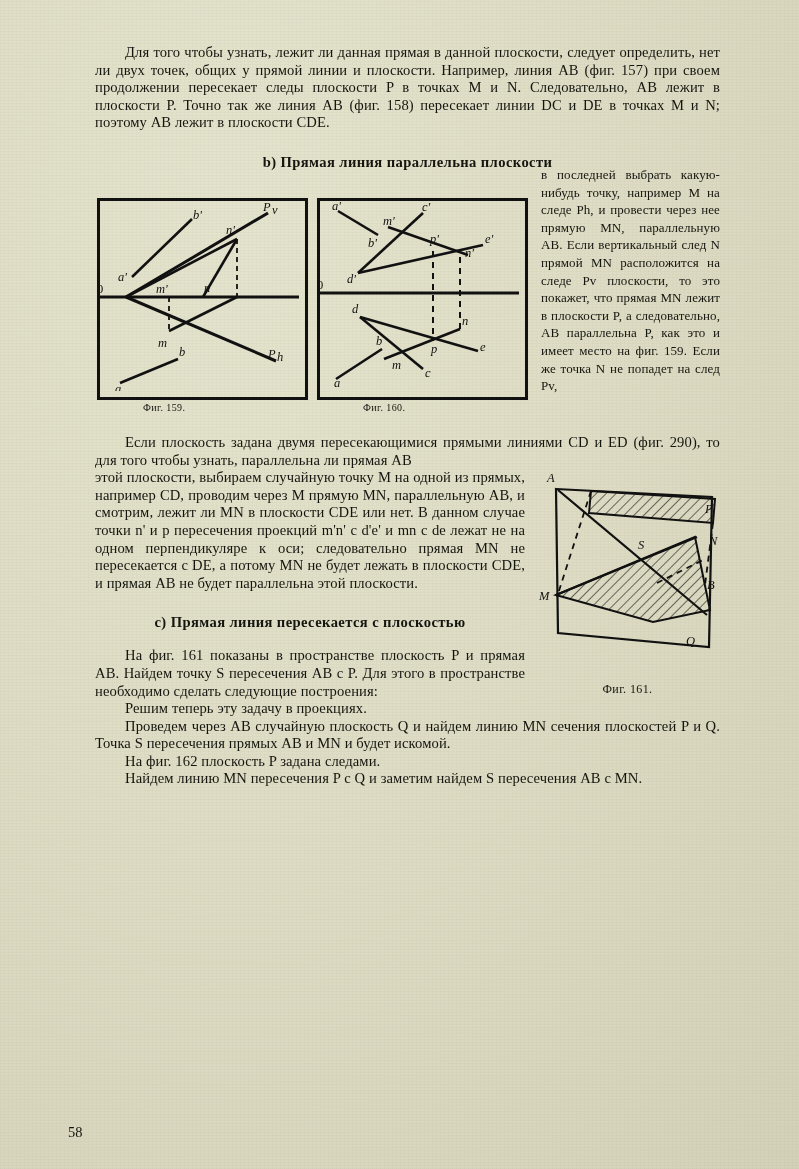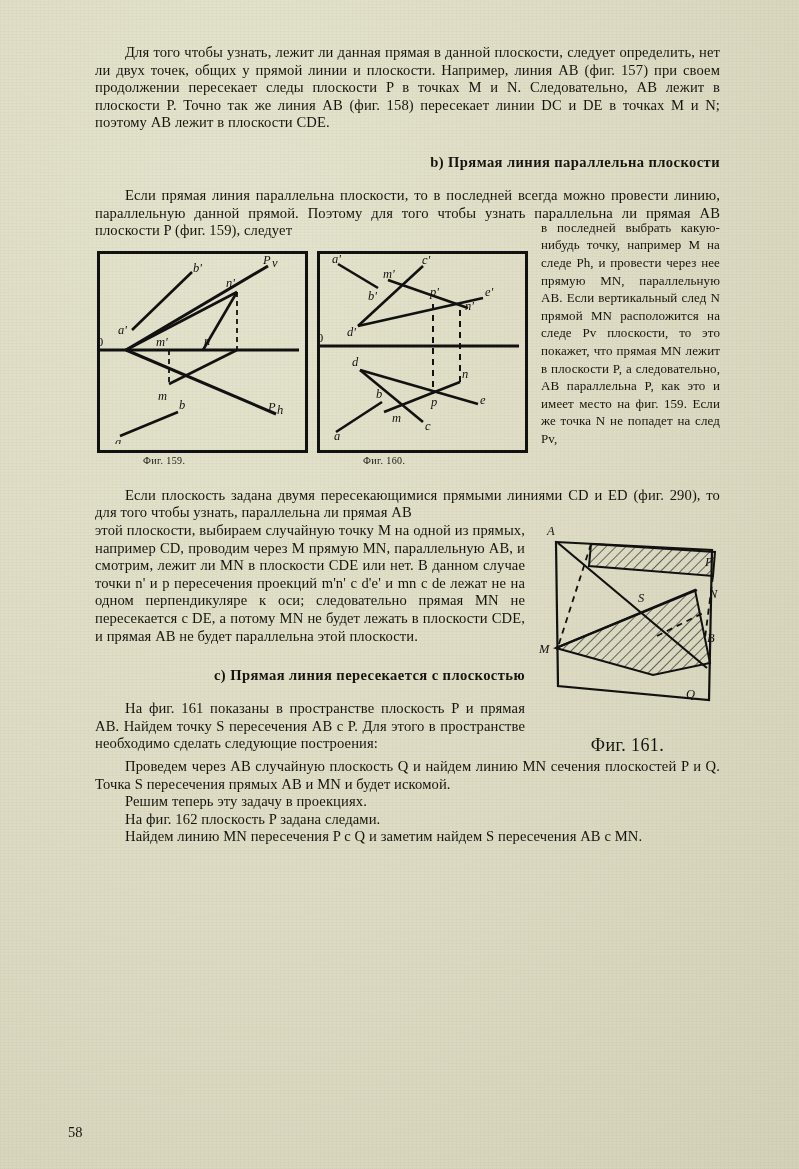--- a/index.html
+++ b/index.html
@@ -34,21 +34,21 @@
     line-height:17.6px;
     text-align:justify;
     text-justify:inter-word;
     letter-spacing:.1px;
   }
   p.ind{text-indent:30px;}
   h3.head{
     margin:0;
     font-size:14.6px;
     font-weight:bold;
-    text-align:right;
+    text-align:center;
     letter-spacing:.4px;
   }
   .sp-sm{height:11px;}
   .sp-md{height:16px;}
   .sp-lg{height:22px;}
 
   
   .figband{
     position:relative;
     width:625px;
@@ -87,21 +87,21 @@
 
   
   .f161wrap{
     float:right;
     width:185px;
     margin:-4px 0 2px 10px;
     position:relative;
   }
   #cap161{
     text-align:center;
-    font-size:18px;
+    font-size:12px;
     letter-spacing:.4px;
     margin-top:2px;
     color:#15150f;
   }
   .clear{clear:both;}
   .pageno{
     position:absolute;
     left:68px;top:1084px;
     font-size:14.4px;
     color:#15150f;
@@ -128,21 +128,20 @@
   <div class="grain"></div>
 
   <div class="content">
 
     <p class="ind">Для того чтобы узнать, лежит ли данная прямая в данной плоскости, следует определить, нет ли двух точек, общих у прямой линии и плоскости. Например, линия AB (фиг. 157) при своем продолжении пересекает следы плоскости P в точках M и N. Следовательно, AB лежит в плоскости P. Точно так же линия AB (фиг. 158) пересекает линии DC и DE в точках M и N; поэтому AB лежит в плоскости CDE.</p>
 
     <div class="sp-lg"></div>
     <h3 class="head">b) Прямая линия параллельна плоскости</h3>
     <div class="sp-md"></div>
 
-    <p class="ind">Если прямая линия параллельна плоскости, то в последней всегда можно провести линию, параллельную данной прямой. Поэтому для того чтобы узнать параллельна ли прямая AB плоскости P (фиг. 159), следует</p>
 
     <div class="sp-sm"></div>
 
     <div class="figband">
 
       <div class="figs">
 
         <div class="figbox" id="fig159box">
           <svg width="199" height="190" viewBox="0 0 199 190">
 
@@ -272,20 +271,20 @@
     </div>
 
     <p>этой плоскости, выбираем случайную точку M на одной из прямых, например CD, проводим через M прямую MN, параллельную AB, и смотрим, лежит ли MN в плоскости CDE или нет. В данном случае точки n' и p пересечения проекций m'n' с d'e' и mn с de лежат не на одном перпендикуляре к оси; следовательно прямая MN не пересекается с DE, а потому MN не будет лежать в плоскости CDE, и прямая AB не будет параллельна этой плоскости.</p>
 
     <div class="sp-lg"></div>
     <h3 class="head">c) Прямая линия пересекается с плоскостью</h3>
     <div class="sp-md"></div>
 
     <p class="ind">На фиг. 161 показаны в пространстве плоскость P и прямая AB. Найдем точку S пересечения AB с P. Для этого в пространстве необходимо сделать следующие построения:</p>
     <div class="clear"></div>
+    <p class="ind">Решим теперь эту задачу в проекциях.</p>
     <p class="ind">Проведем через AB случайную плоскость Q и найдем линию MN сечения плоскостей P и Q. Точка S пересечения прямых AB и MN и будет искомой.</p>
-    <p class="ind">Решим теперь эту задачу в проекциях.</p>
     <p class="ind">На фиг. 162 плоскость P задана следами.</p>
     <p class="ind">Найдем линию MN пересечения P с Q и заметим найдем S пересечения AB с MN.</p>
   </div>
 
   <div class="pageno">58</div>
 </div>
 
 </body></html>

